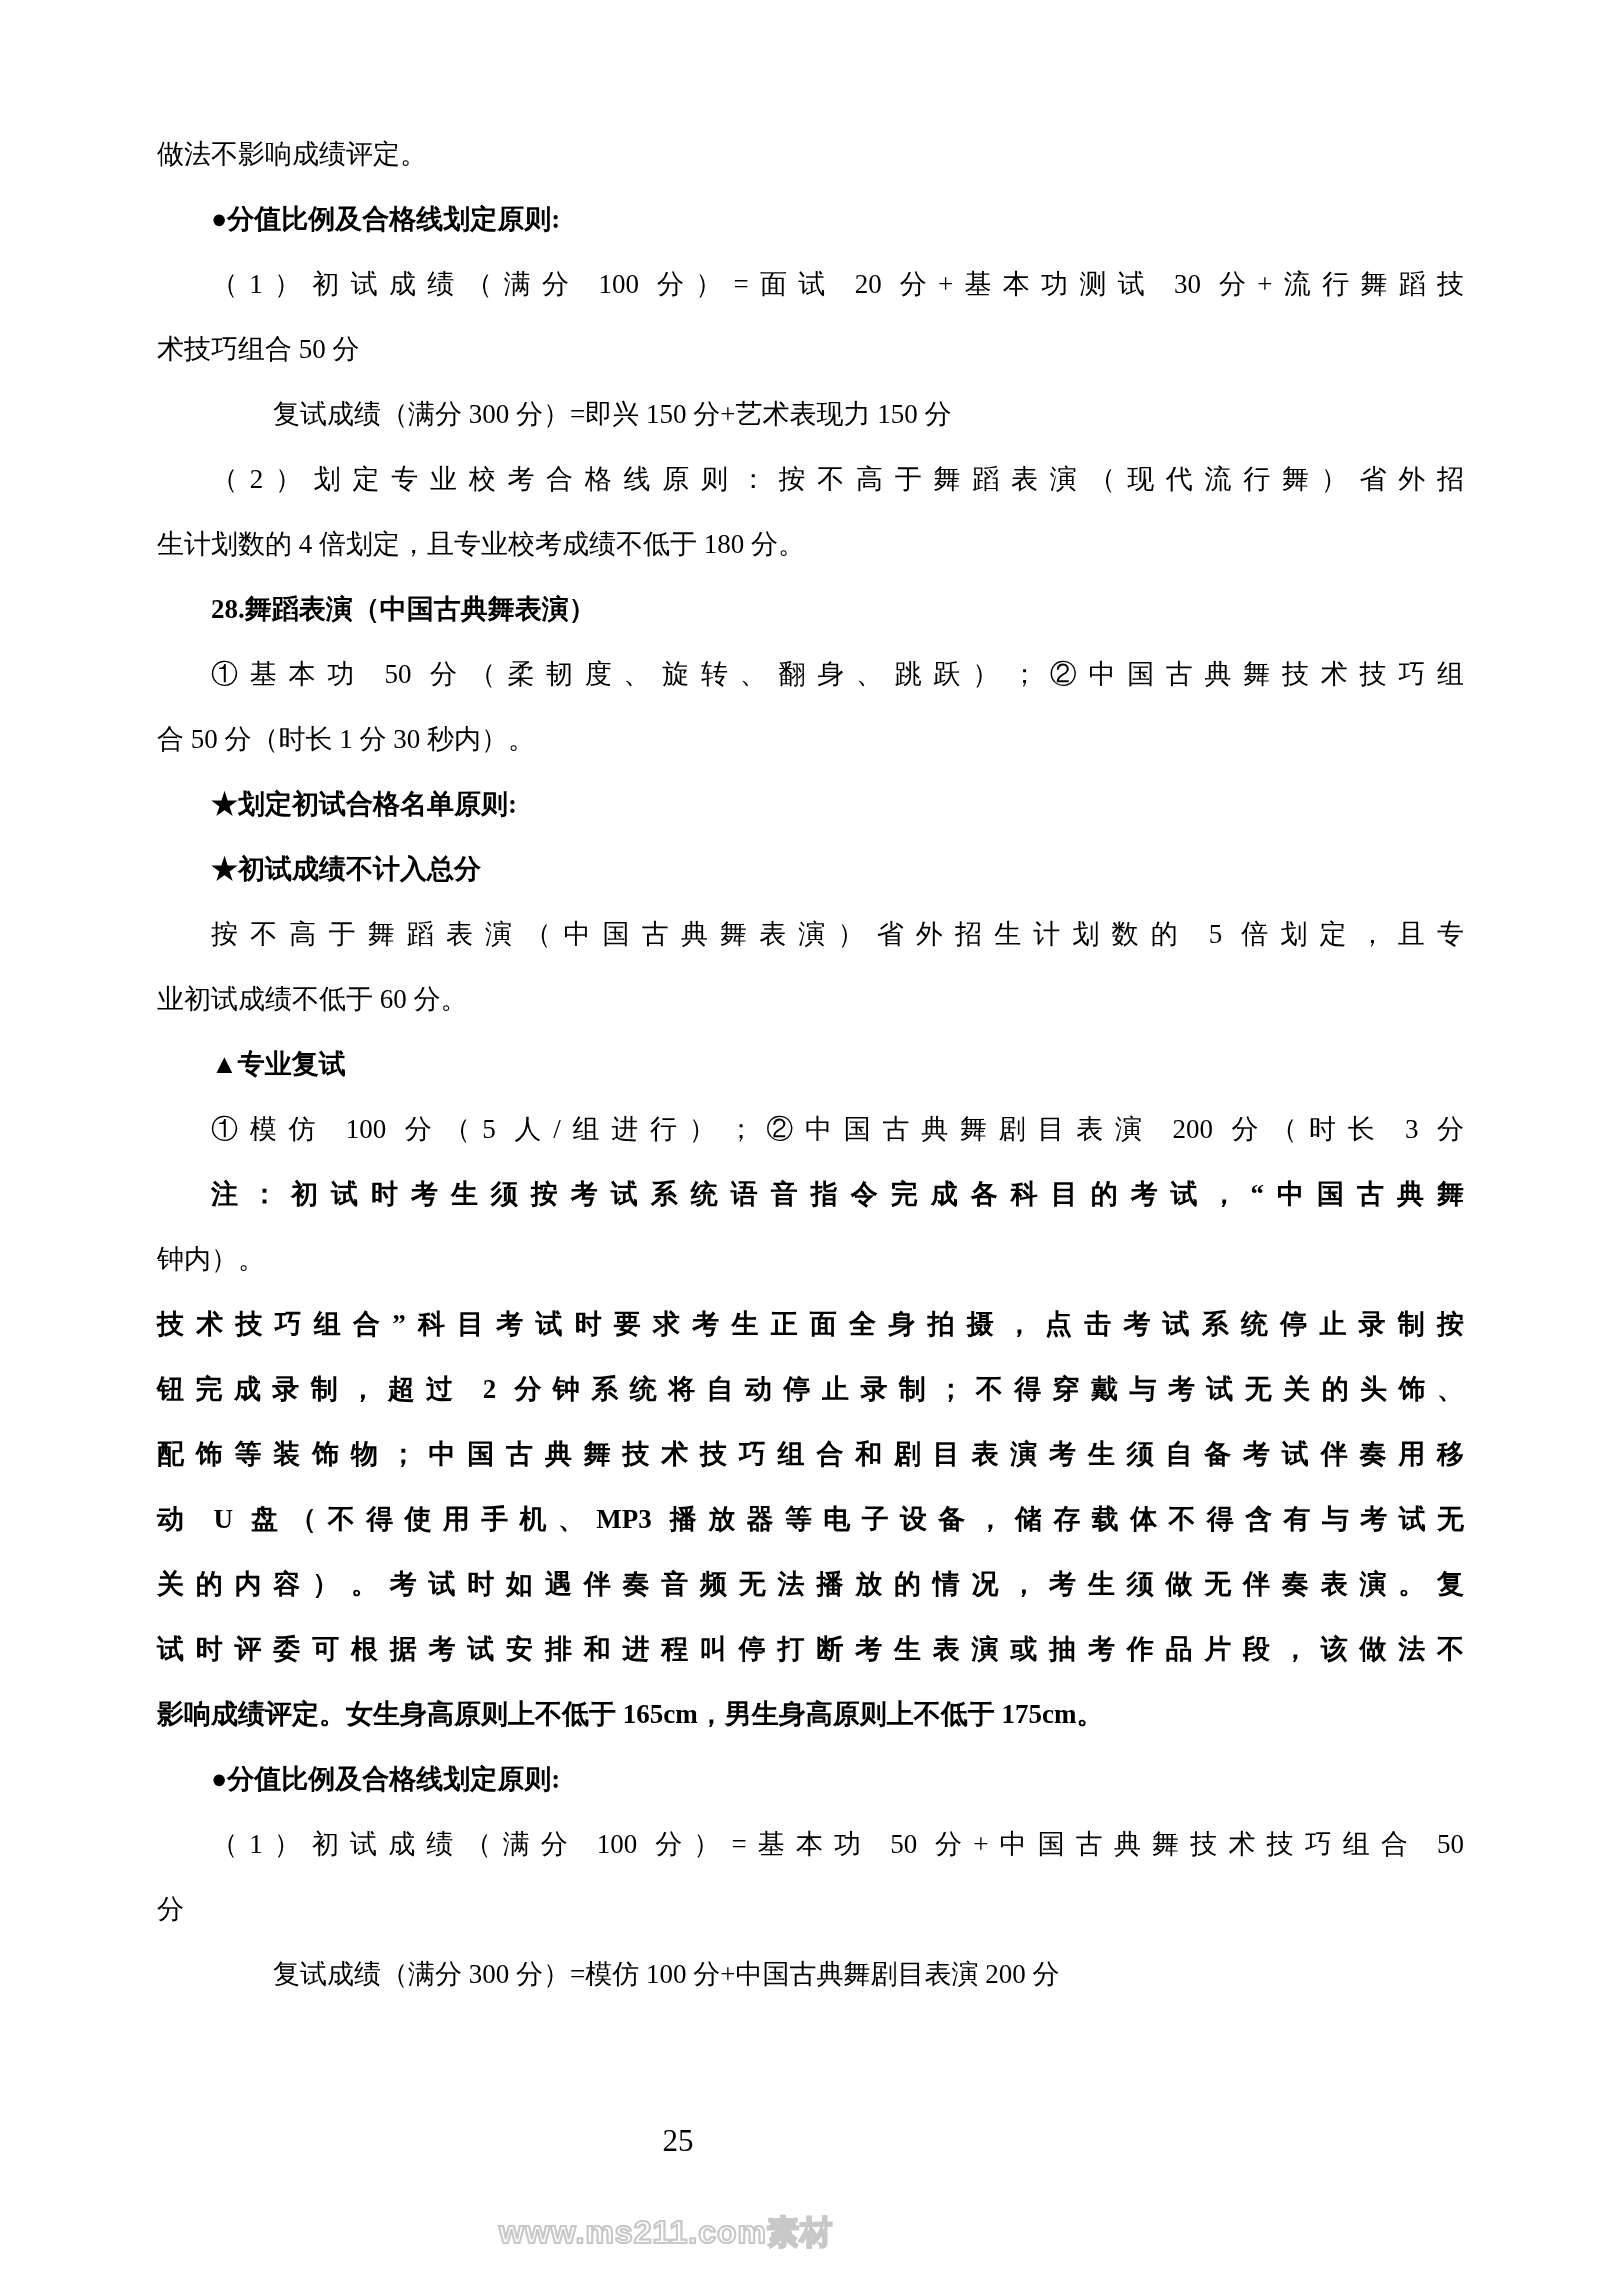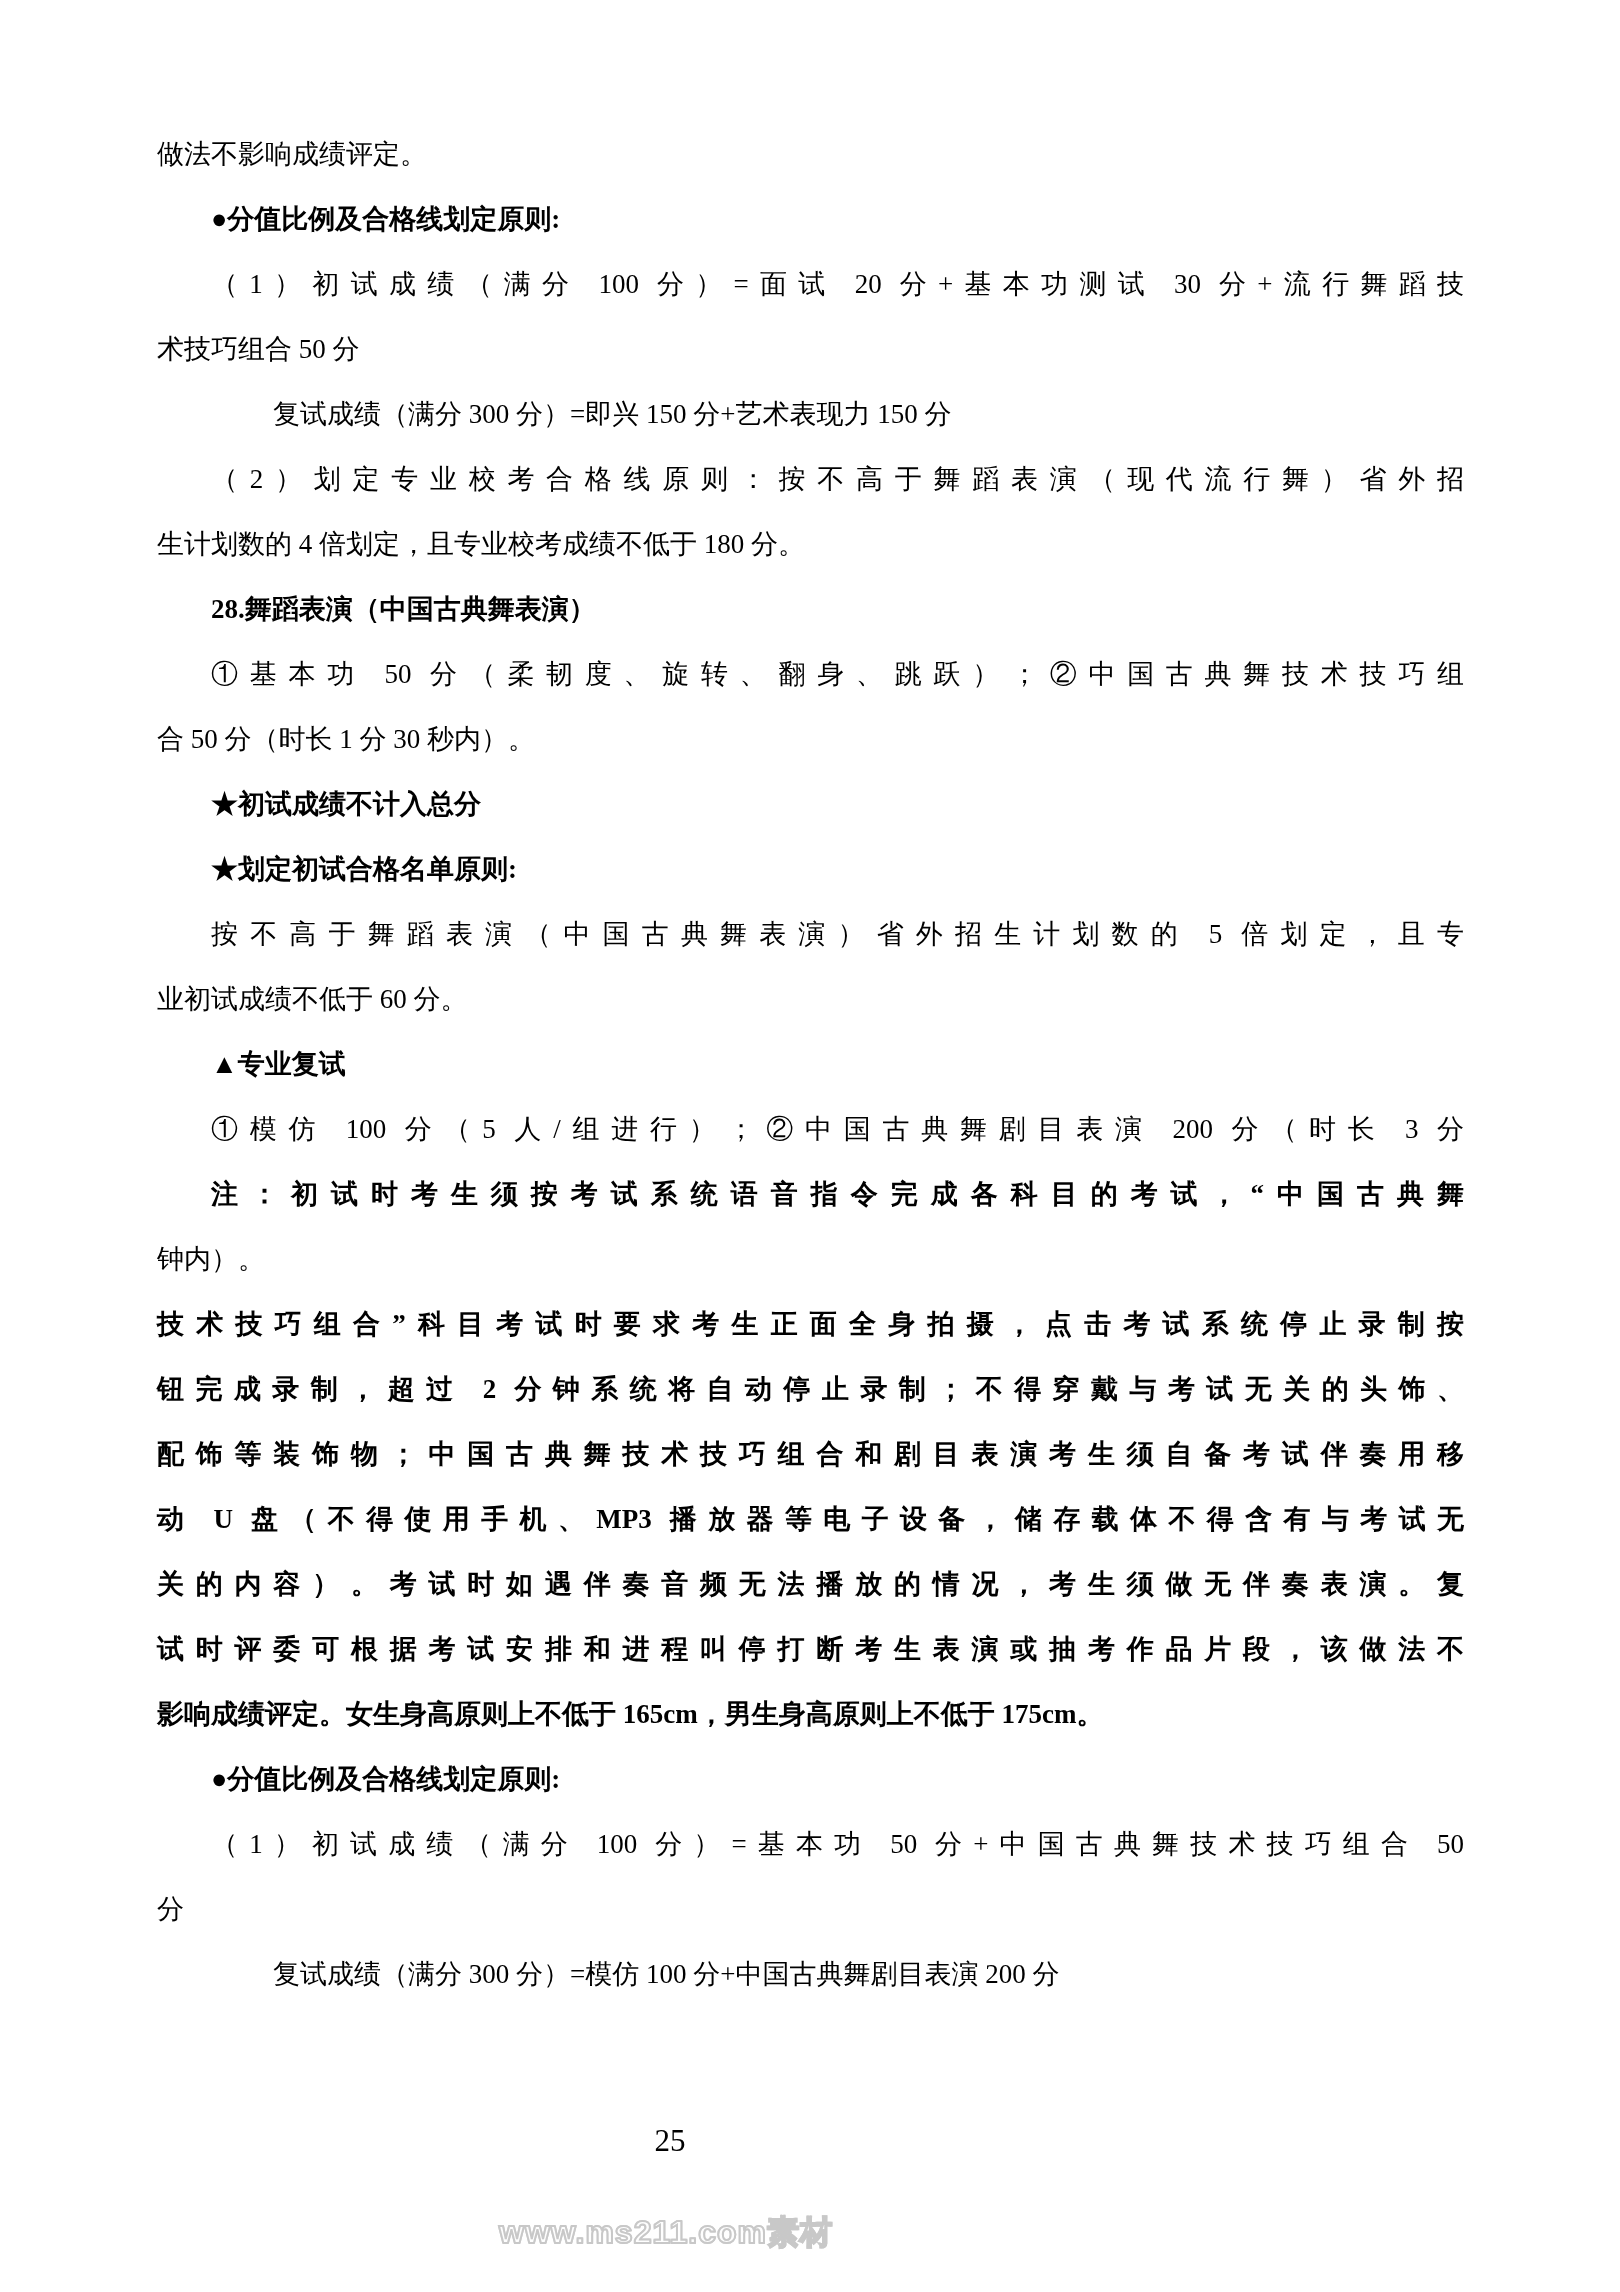--- a/index.html
+++ b/index.html
@@ -31,21 +31,21 @@
   .line.bold {
     font-weight: 700;
   }
   .line.j {
     text-align: justify;
     text-align-last: justify;
   }
   .footer {
     position: absolute;
     top: 2123px;
-    left: 8px;
+    left: 16px;
     width: 1324px;
     text-align: center;
     font-size: 31px;
     line-height: 35px;
     color: #000000;
   }
   .watermark {
     position: absolute;
     top: 2207px;
     left: 0;
@@ -71,22 +71,22 @@
       <div class="line" style="text-indent: 0em;">做法不影响成绩评定。</div>
       <div class="line bold" style="text-indent: 2em;">●分值比例及合格线划定原则:</div>
       <div class="line j" style="text-indent: 2em;">（1）初试成绩（满分 100 分）=面试 20 分+基本功测试 30 分+流行舞蹈技</div>
       <div class="line" style="text-indent: 0em;">术技巧组合 50 分</div>
       <div class="line" style="text-indent: 4.3em;">复试成绩（满分 300 分）=即兴 150 分+艺术表现力 150 分</div>
       <div class="line j" style="text-indent: 2em;">（2）划定专业校考合格线原则：按不高于舞蹈表演（现代流行舞）省外招</div>
       <div class="line" style="text-indent: 0em;">生计划数的 4 倍划定，且专业校考成绩不低于 180 分。</div>
       <div class="line bold" style="text-indent: 2em;">28.舞蹈表演（中国古典舞表演）</div>
       <div class="line j" style="text-indent: 2em;">①基本功 50 分（柔韧度、旋转、翻身、跳跃）；②中国古典舞技术技巧组</div>
       <div class="line" style="text-indent: 0em;">合 50 分（时长 1 分 30 秒内）。</div>
+      <div class="line bold" style="text-indent: 2em;">★划定初试合格名单原则:</div>
       <div class="line bold" style="text-indent: 2em;">★初试成绩不计入总分</div>
-      <div class="line bold" style="text-indent: 2em;">★划定初试合格名单原则:</div>
       <div class="line j" style="text-indent: 2em;">按不高于舞蹈表演（中国古典舞表演）省外招生计划数的 5 倍划定，且专</div>
       <div class="line" style="text-indent: 0em;">业初试成绩不低于 60 分。</div>
       <div class="line bold" style="text-indent: 2em;">▲专业复试</div>
       <div class="line j" style="text-indent: 2em;">①模仿 100 分（5 人/组进行）；②中国古典舞剧目表演 200 分（时长 3 分</div>
       <div class="line bold j" style="text-indent: 2em;">注：初试时考生须按考试系统语音指令完成各科目的考试，“中国古典舞</div>
       <div class="line" style="text-indent: 0em;">钟内）。</div>
       <div class="line bold j" style="text-indent: 0em;">技术技巧组合”科目考试时要求考生正面全身拍摄，点击考试系统停止录制按</div>
       <div class="line bold j" style="text-indent: 0em;">钮完成录制，超过 2 分钟系统将自动停止录制；不得穿戴与考试无关的头饰、</div>
       <div class="line bold j" style="text-indent: 0em;">配饰等装饰物；中国古典舞技术技巧组合和剧目表演考生须自备考试伴奏用移</div>
       <div class="line bold j" style="text-indent: 0em;">动 U 盘（不得使用手机、MP3 播放器等电子设备，储存载体不得含有与考试无</div>

